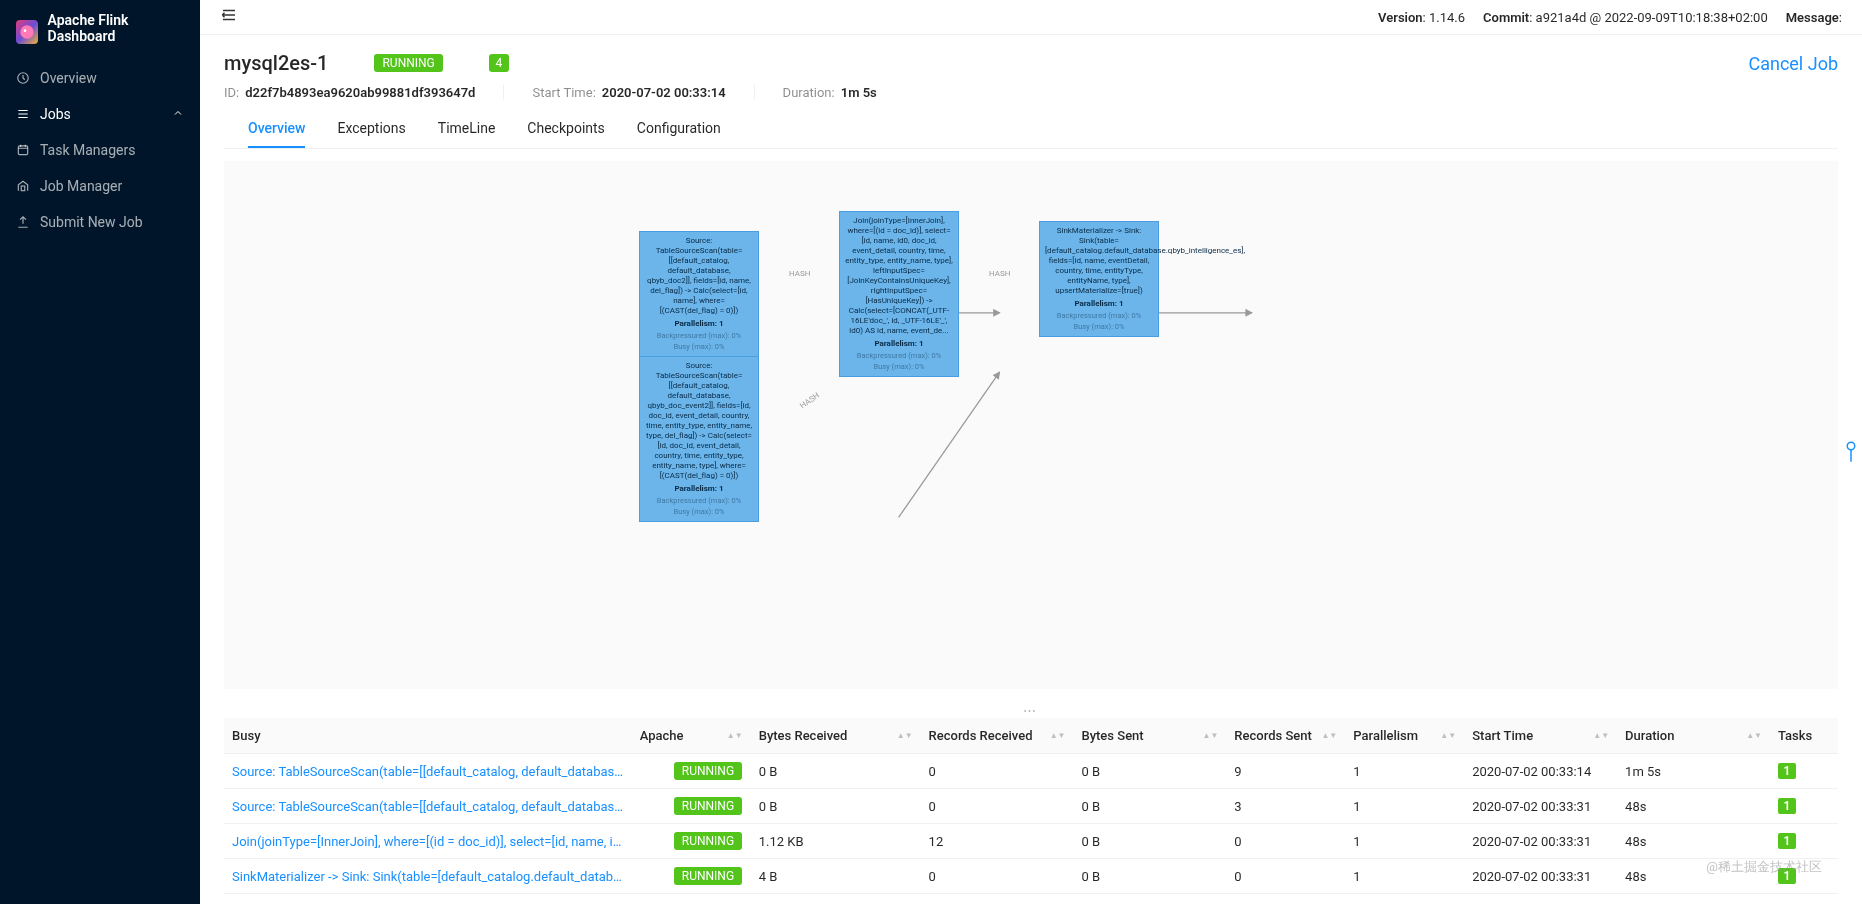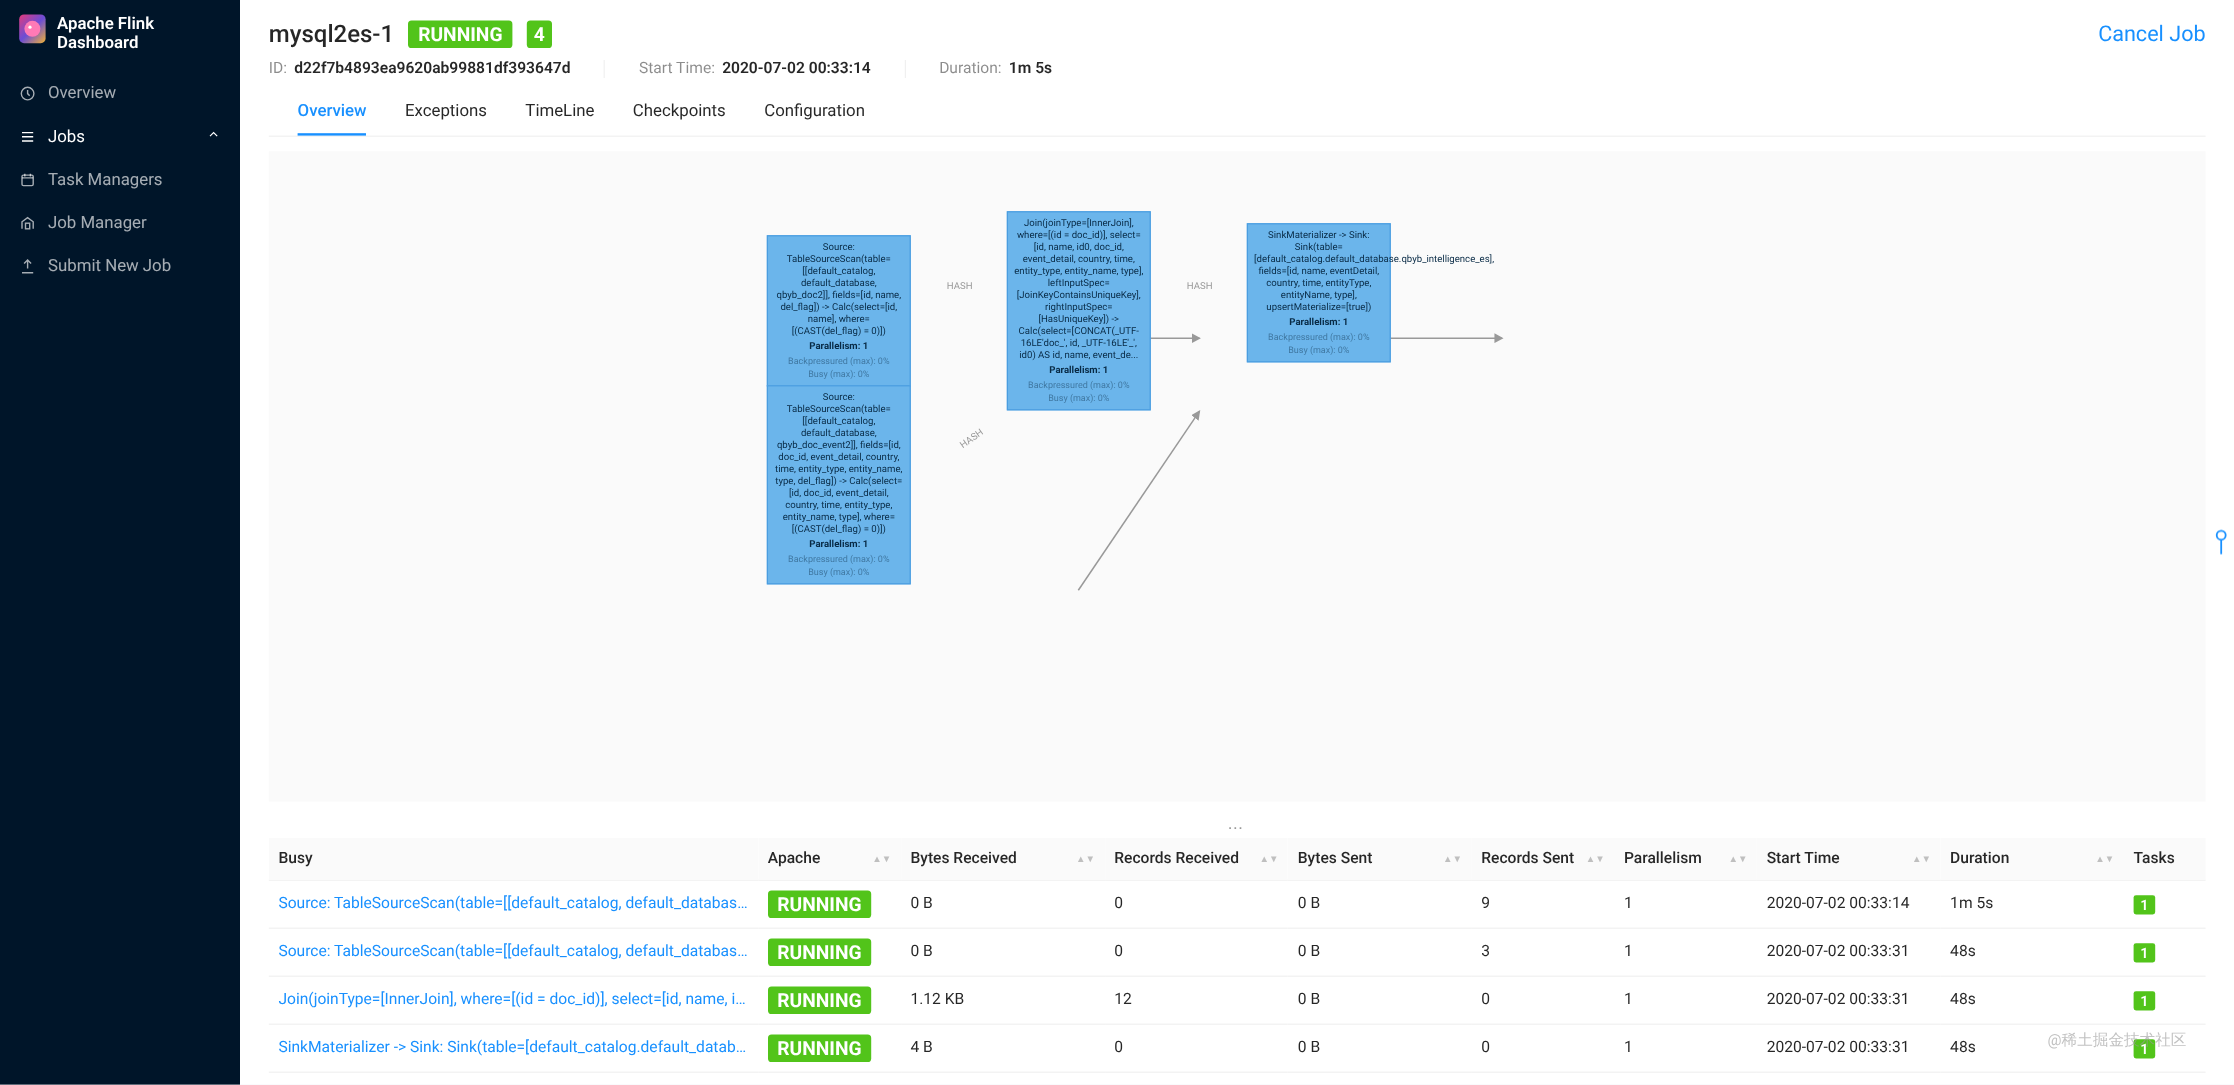--- a/index.html
+++ b/index.html
@@ -2,21 +2,21 @@
 <html><head>
   <meta charset="utf-8">
   <style>
     * { margin: 0; padding: 0; box-sizing: border-box; }
     body { font-family: -apple-system, BlinkMacSystemFont, "Segoe UI", Roboto, "Helvetica Neue", Arial, sans-serif; font-size: 14px; color: rgba(0,0,0,0.85); background: #f0f2f5; overflow: hidden; }
     
     .layout { display: flex; height: 100vh; }
     
     
     .sidebar { width: 200px; background: #001529; color: rgba(255,255,255,0.65); flex-shrink: 0; }
-    .sidebar-header { display: flex; align-items: flex-start; padding: 12px 16px; color: #fff; font-weight: 600; font-size: 14px; }
+    .sidebar-header { display: flex; align-items: flex-end; padding: 12px 16px; color: #fff; font-weight: 600; font-size: 14px; }
     .sidebar-logo { width: 24px; height: 24px; margin-right: 10px; border-radius: 4px; background: linear-gradient(135deg, #e63a7a, #6b4dd6, #f0b236); display:flex; align-items:center; justify-content:center; }
     .sidebar-menu { list-style: none; padding-top: 4px; }
     .sidebar-item { display: flex; align-items: center; padding: 10px 16px; cursor: pointer; font-size: 14px; color: rgba(255,255,255,0.65); }
     .sidebar-item.expanded { color: #fff; }
     .sidebar-item .icon { width: 14px; height: 14px; margin-right: 10px; display: inline-flex; align-items:center; justify-content:center; }
     .sidebar-item .chevron { margin-left: auto; }
     .sidebar-sub { list-style: none; }
     .sidebar-sub .sidebar-item { padding-left: 40px; }
     
     
@@ -26,21 +26,21 @@
     .topbar { display: flex; align-items: center; padding: 6px 20px; border-bottom: 1px solid #f0f0f0; font-size: 13px; }
     .topbar .collapse-btn { font-size: 16px; color: #333; cursor: pointer; }
     .topbar-right { margin-left: auto; display: flex; gap: 18px; color: rgba(0,0,0,0.85); }
     .topbar-right .label { font-weight: 600; }
     .topbar-right .val { font-weight: 400; }
     
     
     .job-header { padding: 16px 24px 0; }
     .job-header-top { display: flex; align-items: center; gap: 12px; }
     .job-title { font-size: 20px; font-weight: 500; color: rgba(0,0,0,0.85); }
-    .badge { display: inline-block; padding: 2px 8px; border-radius: 3px; font-size: 16px; font-weight: 700; color: #fff; }
+    .badge { display: inline-block; padding: 2px 8px; border-radius: 3px; font-size: 12px; font-weight: 400; color: #fff; margin-left: 34px; }
     .badge-green { background: #52c41a; }
     .badge-sm { min-width:20px; text-align:center; padding: 2px 6px; }
     .cancel-job { margin-left: auto; color: #1890ff; font-size: 18px; cursor: pointer; }
     
     .job-header-meta { display: flex; gap: 28px; margin-top: 10px; font-size: 13px; color: rgba(0,0,0,0.45); }
     .job-header-meta .meta-label::after { content: ":"; margin-right: 6px; }
     .job-header-meta .meta-val { font-weight: 600; color: rgba(0,0,0,0.85); }
     .job-header-meta .divider { width: 1px; background: #f0f0f0; align-self: stretch; }
     
     
@@ -133,20 +133,32 @@
             <svg viewBox="0 0 24 24" width="14" height="14" stroke="currentColor" fill="none" stroke-width="2">
               <path d="M12 3v12M7 8l5-5 5 5M4 21h16"></path>
             </svg>
           </span>
         <span>Submit New Job</span>
       </li>
     </ul>
   </aside>
 
   <main class="main">
+    <div class="topbar">
+      <span class="collapse-btn">
+        <svg viewBox="0 0 24 24" width="18" height="18" stroke="currentColor" fill="none" stroke-width="2">
+            <path d="M4 6h16M4 12h16M4 18h16M3 12l3-3M3 12l3 3"></path>
+          </svg>
+      </span>
+      <div class="topbar-right">
+        <span><span class="label">Version</span>: <span class="val">1.14.6</span></span>
+        <span><span class="label">Commit</span>: <span class="val">a921a4d @ 2022-09-09T10:18:38+02:00</span></span>
+        <span><span class="label">Message</span>:</span>
+      </div>
+    </div>
 
     <div class="job-header">
       <div class="job-header-top">
         <span class="job-title">mysql2es-1</span>
         <span class="badge badge-green">RUNNING</span>
         <span class="badge badge-green badge-sm">4</span>
         <a class="cancel-job">Cancel Job</a>
       </div>
       <div class="job-header-meta">
         <span><span class="meta-label">ID</span><span class="meta-val">d22f7b4893ea9620ab99881df393647d</span></span>

